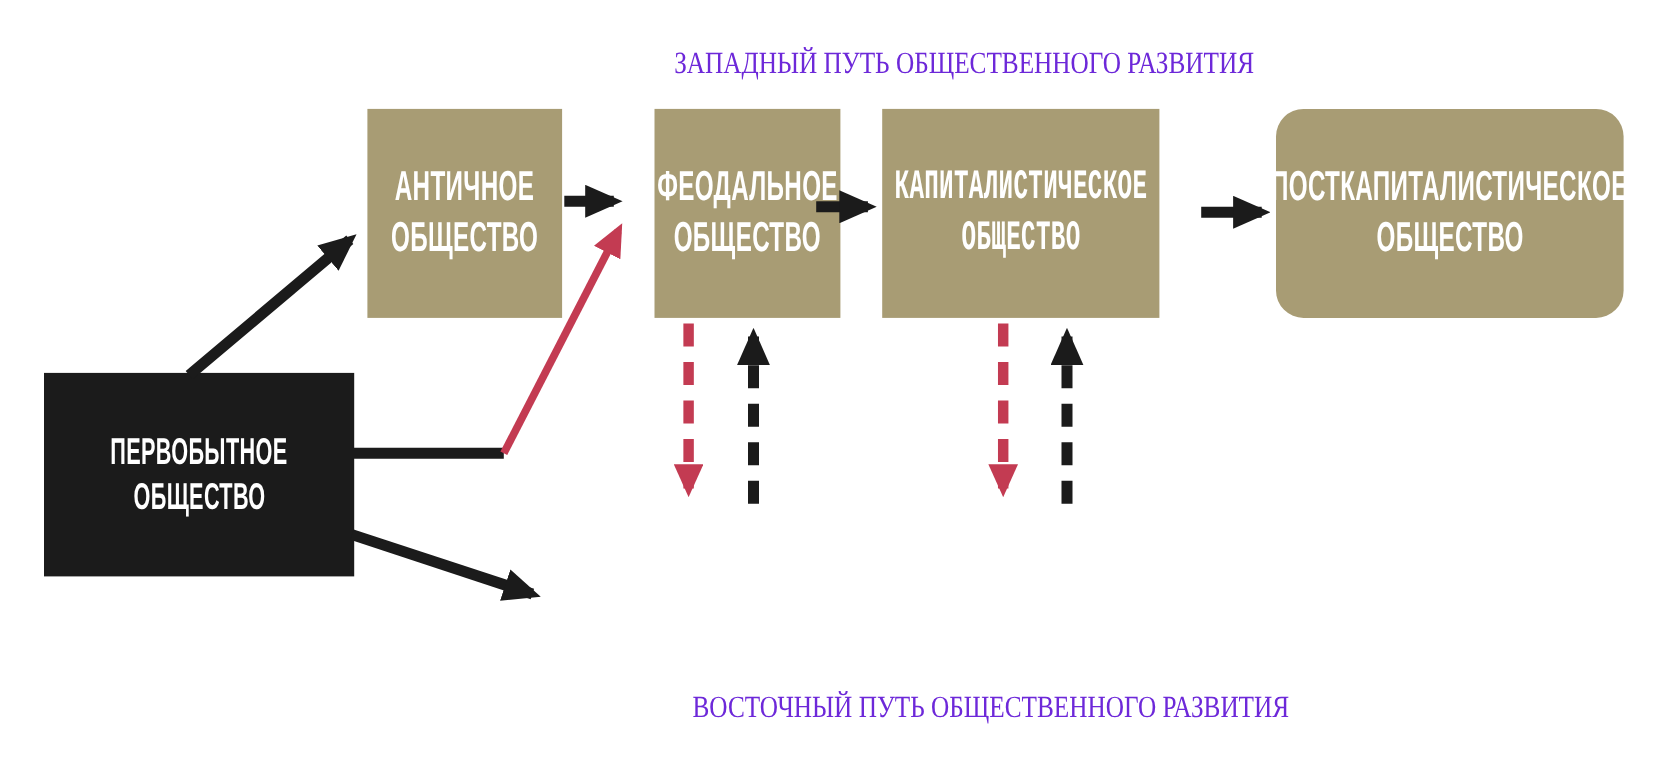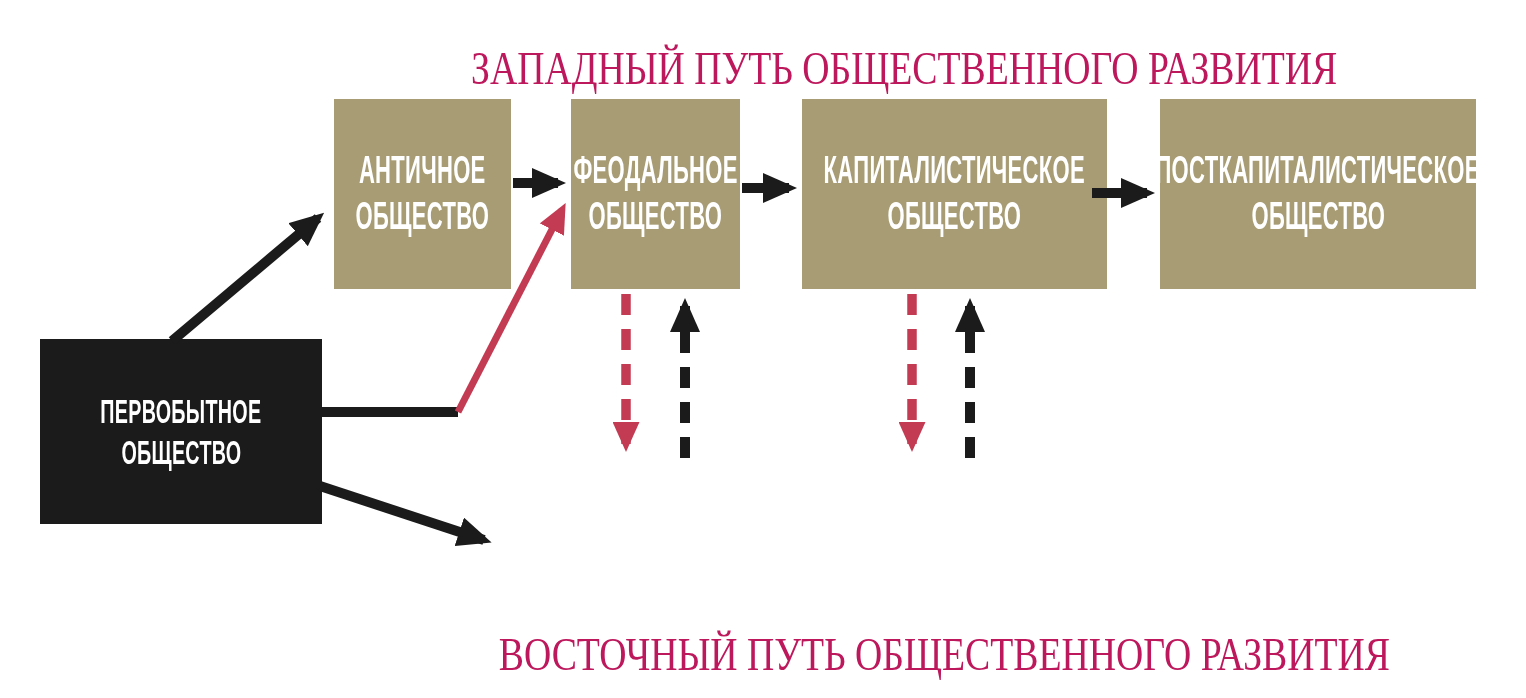--- a/index.html
+++ b/index.html
@@ -15,23 +15,23 @@
     position: relative;
     width: 1526px;
     height: 698px;
     background: var(--bg, #ffffff);
   }
   .title {
     position: absolute;
     width: 1000px;
     text-align: center;
     font-family: "Liberation Serif", serif;
-    font-size: 46px;
+    font-size: 28px;
     font-weight: normal;
-    color: #be185d;
+    color: #6d28d9;
     white-space: nowrap;
   }
   .title > span {
     display: inline-block;
     transform: scaleX(0.82);
     transform-origin: center;
   }
   .node {
     position: absolute;
     display: flex;
@@ -73,31 +73,31 @@
   </div>
   <div class="title" style="left:401px; top:628px;">
     <span>ВОСТОЧНЫЙ ПУТЬ ОБЩЕСТВЕННОГО РАЗВИТИЯ</span>
   </div>
 
   <div class="node tan mid-font" style="left:334px; top:99px; width:177px; height:190px;">
     <span class="line">АНТИЧНОЕ</span>
     <span class="line">ОБЩЕСТВО</span>
   </div>
 
-  <div class="node tan mid-font" style="left:571px; top:99px; width:169px; height:190px;">
+  <div class="node tan mid-font" style="left:595px; top:99px; width:169px; height:190px;">
     <span class="line">ФЕОДАЛЬНОЕ</span>
     <span class="line">ОБЩЕСТВО</span>
   </div>
 
-  <div class="node tan mid-font" style="left:802px; top:99px; width:305px; height:190px;">
+  <div class="node tan mid-font" style="left:802px; top:99px; width:252px; height:190px;font-family:Liberation Mono, monospace;">
     <span class="line">КАПИТАЛИСТИЧЕСКОЕ</span>
     <span class="line">ОБЩЕСТВО</span>
   </div>
 
-  <div class="node tan mid-font" style="left:1160px; top:99px; width:316px; height:190px;">
+  <div class="node tan mid-font" style="left:1160px; top:99px; width:316px; height:190px;border-radius:25px;">
     <span class="line">ПОСТКАПИТАЛИСТИЧЕСКОЕ</span>
     <span class="line">ОБЩЕСТВО</span>
   </div>
 
   <div class="node black small-font" style="left:40px; top:339px; width:282px; height:185px;">
     <span class="line">ПЕРВОБЫТНОЕ</span>
     <span class="line">ОБЩЕСТВО</span>
   </div>
 
 

